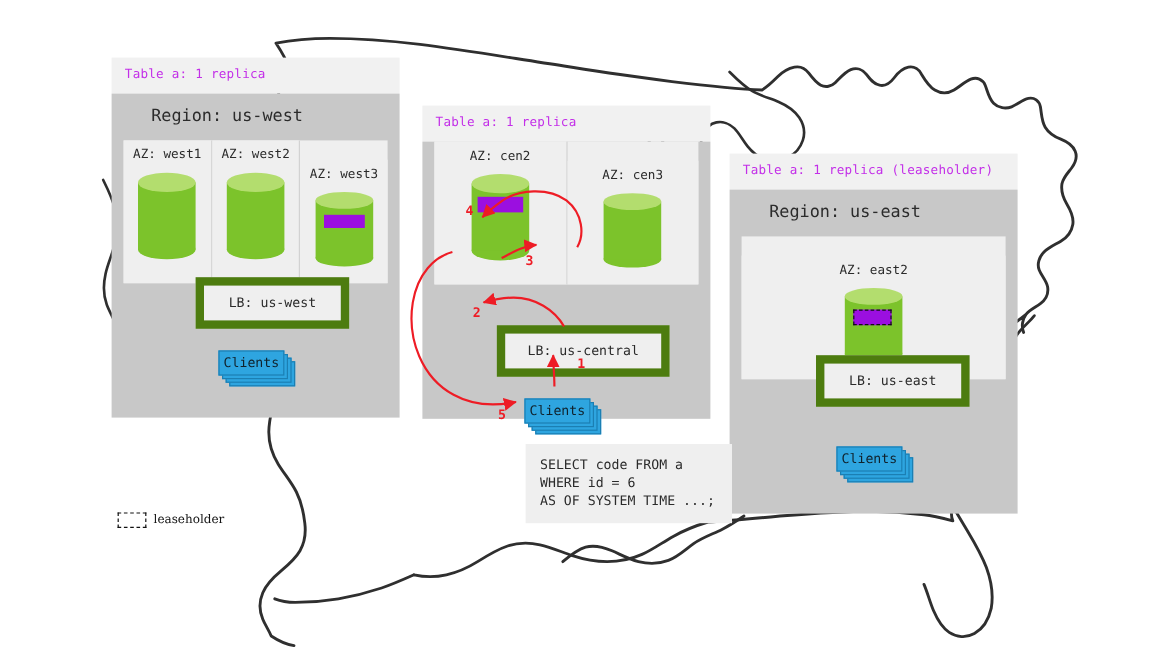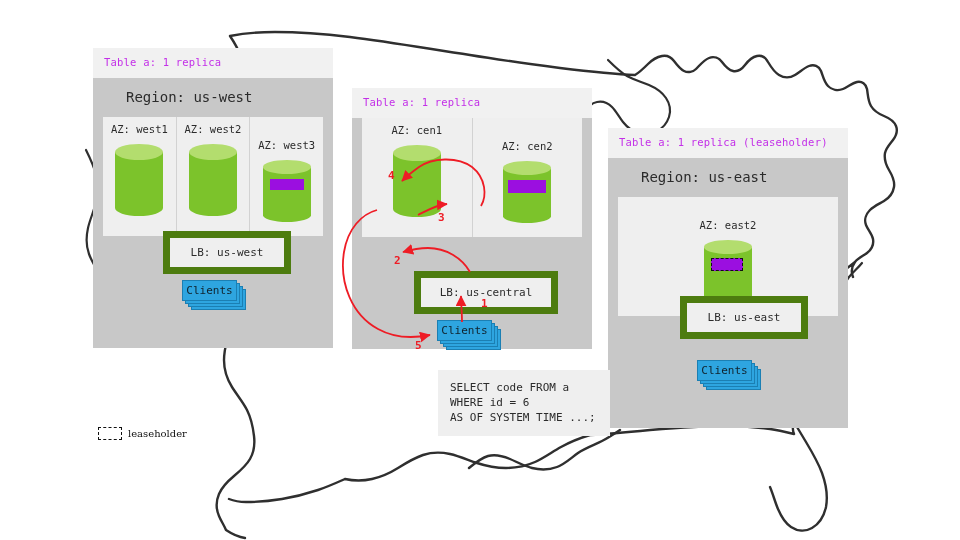--- a/index.html
+++ b/index.html
@@ -46,21 +46,21 @@
   }
   .replica.lease{border:1.6px dashed #111111;}
 
   
   .lb{
     position:absolute;background:#efefef;border:7px solid #4d7c0f;
     color:#2b2b2b;font-size:11px;line-height:1;
     padding:9px 14px;white-space:nowrap;text-align:center;z-index:6;
   }
   
-  .clients{position:absolute;z-index:6;}
+  .clients{position:absolute;z-index:6;margin-top:12px;}
   .clients .card{position:absolute;background:#2ea5e0;border:1px solid #1b7fb3;}
   .clients .front{
     position:absolute;left:0;top:0;background:#2ea5e0;border:1px solid #1b7fb3;
     color:#10222c;font-size:11px;line-height:1;
     display:flex;align-items:center;justify-content:center;
   }
   
   .sqlbox{
     position:absolute;background:#efefef;color:#2b2b2b;
     font-size:11px;line-height:15px;padding:10px 12px 11px 12px;
@@ -243,34 +243,34 @@
       <div class="card" style="left:3px;top:3px;width:53px;height:19px;"></div>
       <div class="front" style="width:53px;height:19px;">Clients</div>
     </div>
   </div>
 
   <div class="region" id="reg-central" style="left:352px;top:88px;width:240px;">
     <div class="region-head">Table a: 1 replica</div>
     <div class="region-body">
       <div class="az-row" style="height:119px;">
         <div class="az">
-          <div class="az-label">AZ: cen1</div>
-          <div class="cyl" style="width:48px;height:72px;">
-            <div class="cyl-bot"></div>
-            <div class="cyl-mid"></div>
-            <div class="cyl-top"></div>
-          </div>
-        </div>
-        <div class="az">
           <div class="az-label">AZ: cen2</div>
           <div class="cyl" style="width:48px;height:72px;">
             <div class="cyl-bot"></div>
             <div class="cyl-mid"></div>
             <div class="cyl-top"></div>
             <div class="replica" style="left:5px;top:19px;width:38px;height:13px;"></div>
+          </div>
+        </div>
+        <div class="az">
+          <div class="az-label">AZ: cen3</div>
+          <div class="cyl" style="width:48px;height:72px;">
+            <div class="cyl-bot"></div>
+            <div class="cyl-mid"></div>
+            <div class="cyl-top"></div>
           </div>
         </div>
       </div>
       <div style="height:102px;"></div>
     </div>
     <div class="lb" style="left:62px;top:183px;width:102px;">LB: us-central</div>
     <div class="clients" style="left:85px;top:232px;width:62px;height:28px;">
       <div class="card" style="left:9px;top:9px;width:53px;height:19px;"></div>
       <div class="card" style="left:6px;top:6px;width:53px;height:19px;"></div>
       <div class="card" style="left:3px;top:3px;width:53px;height:19px;"></div>

